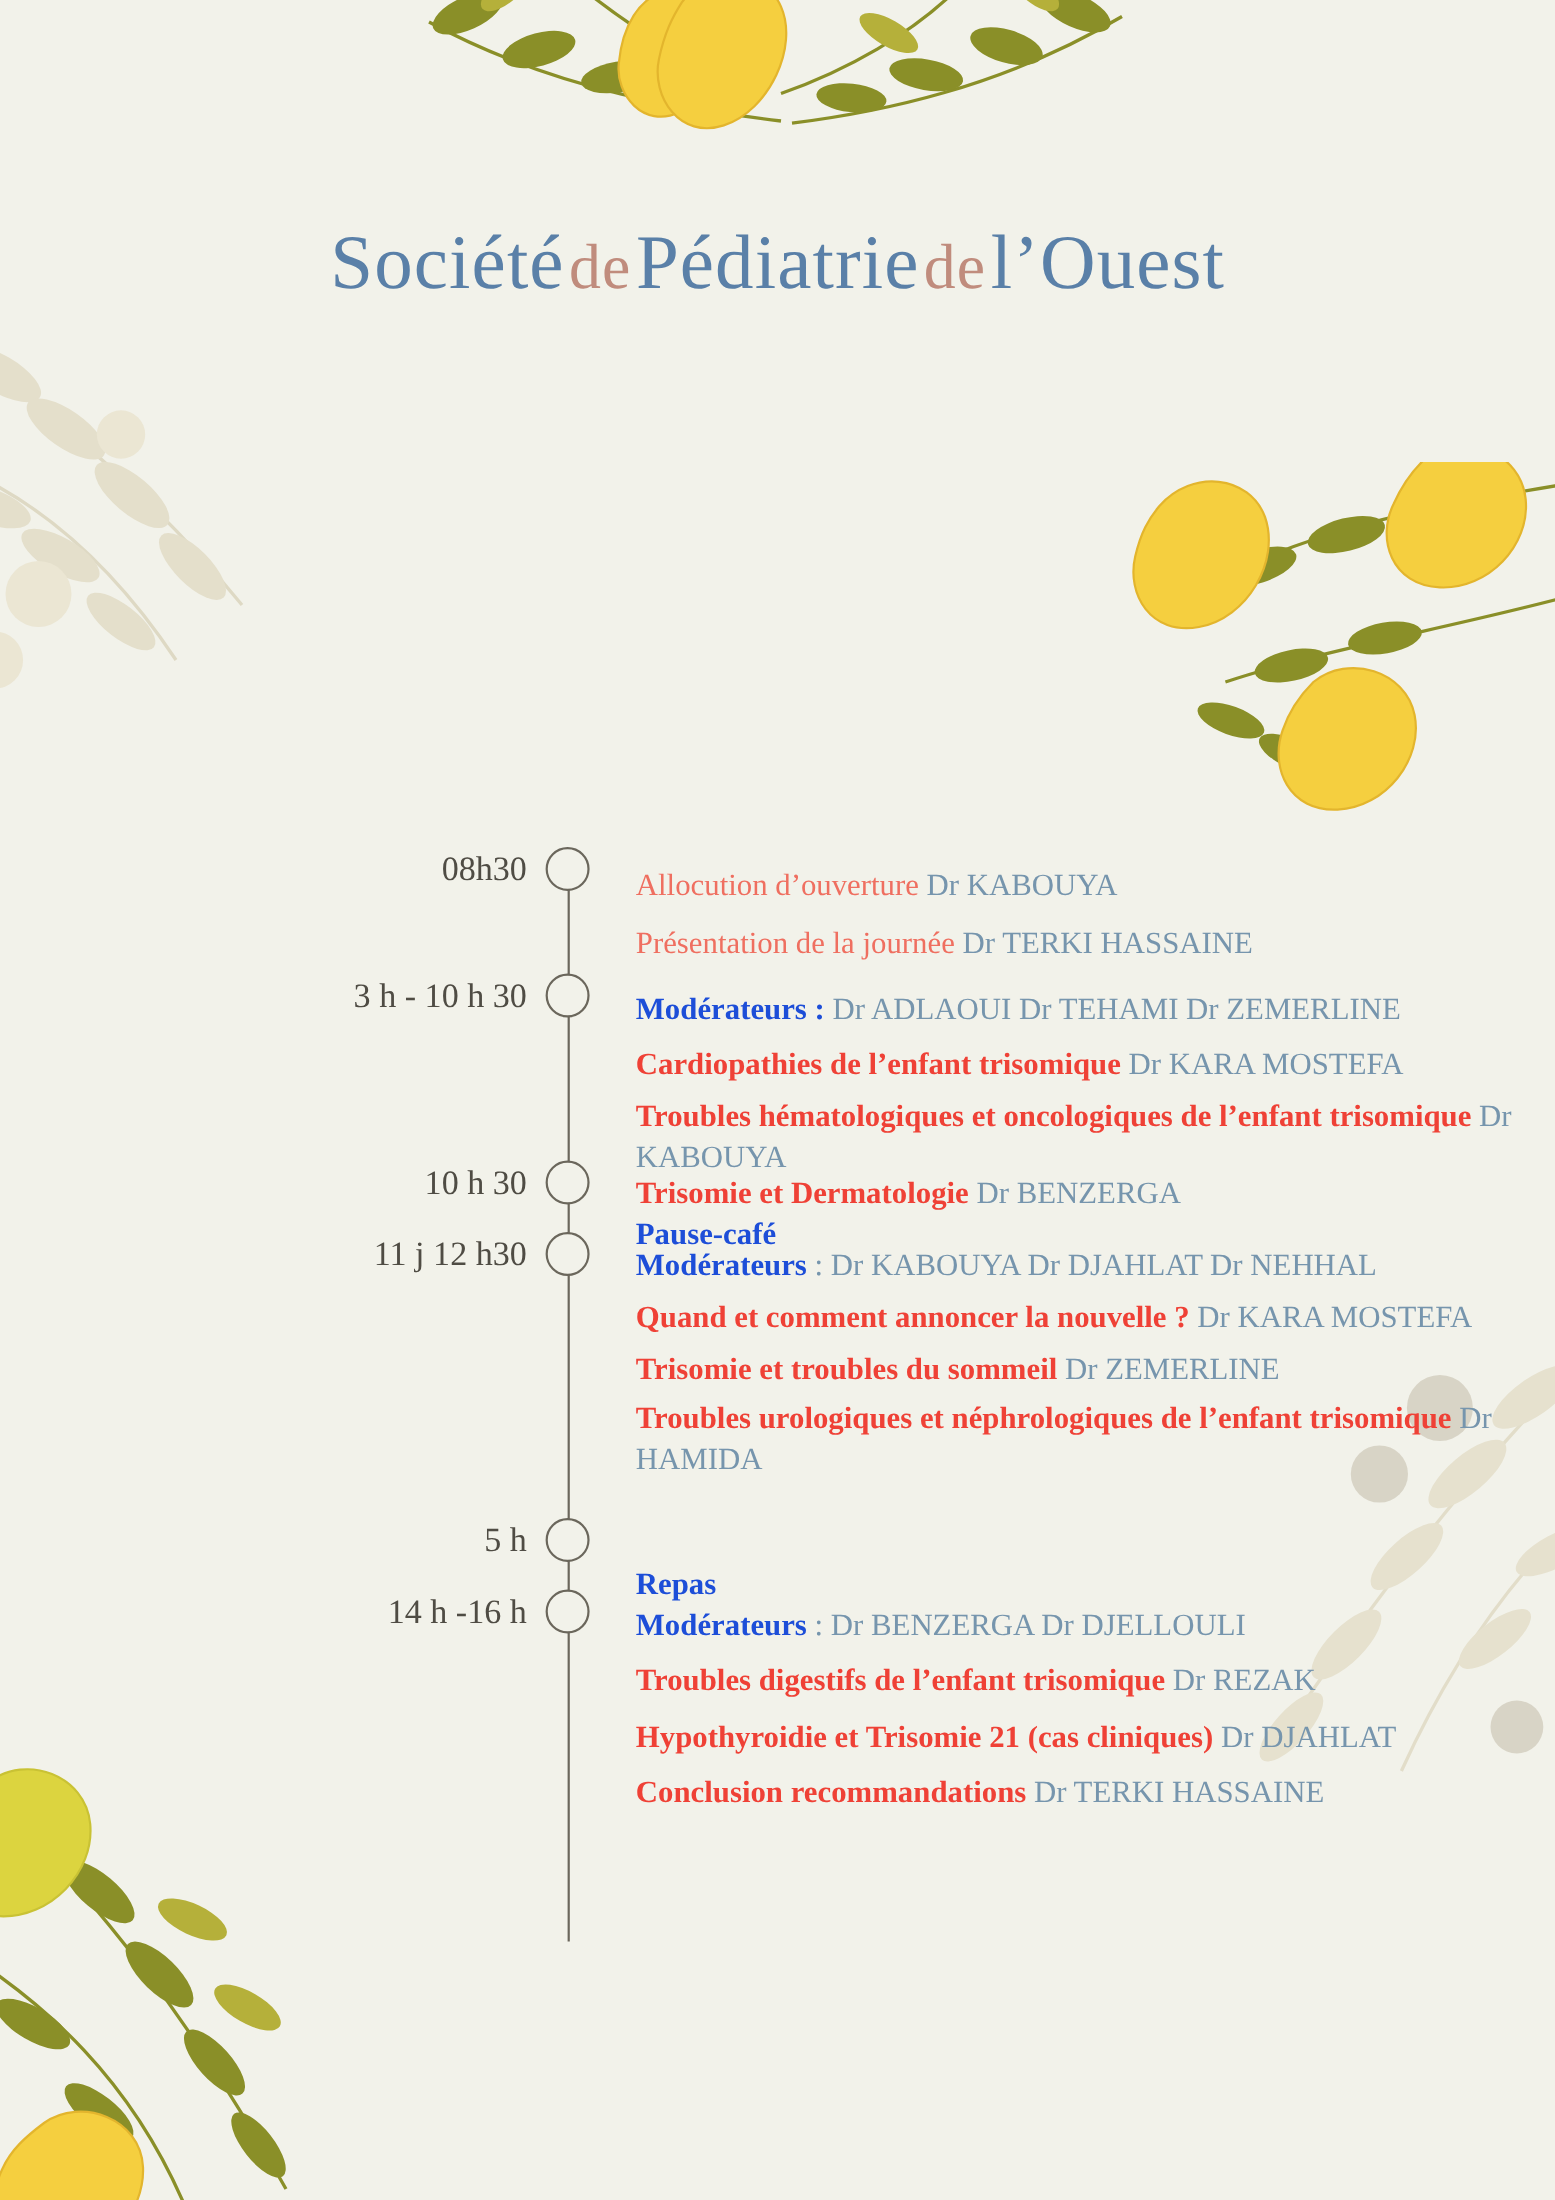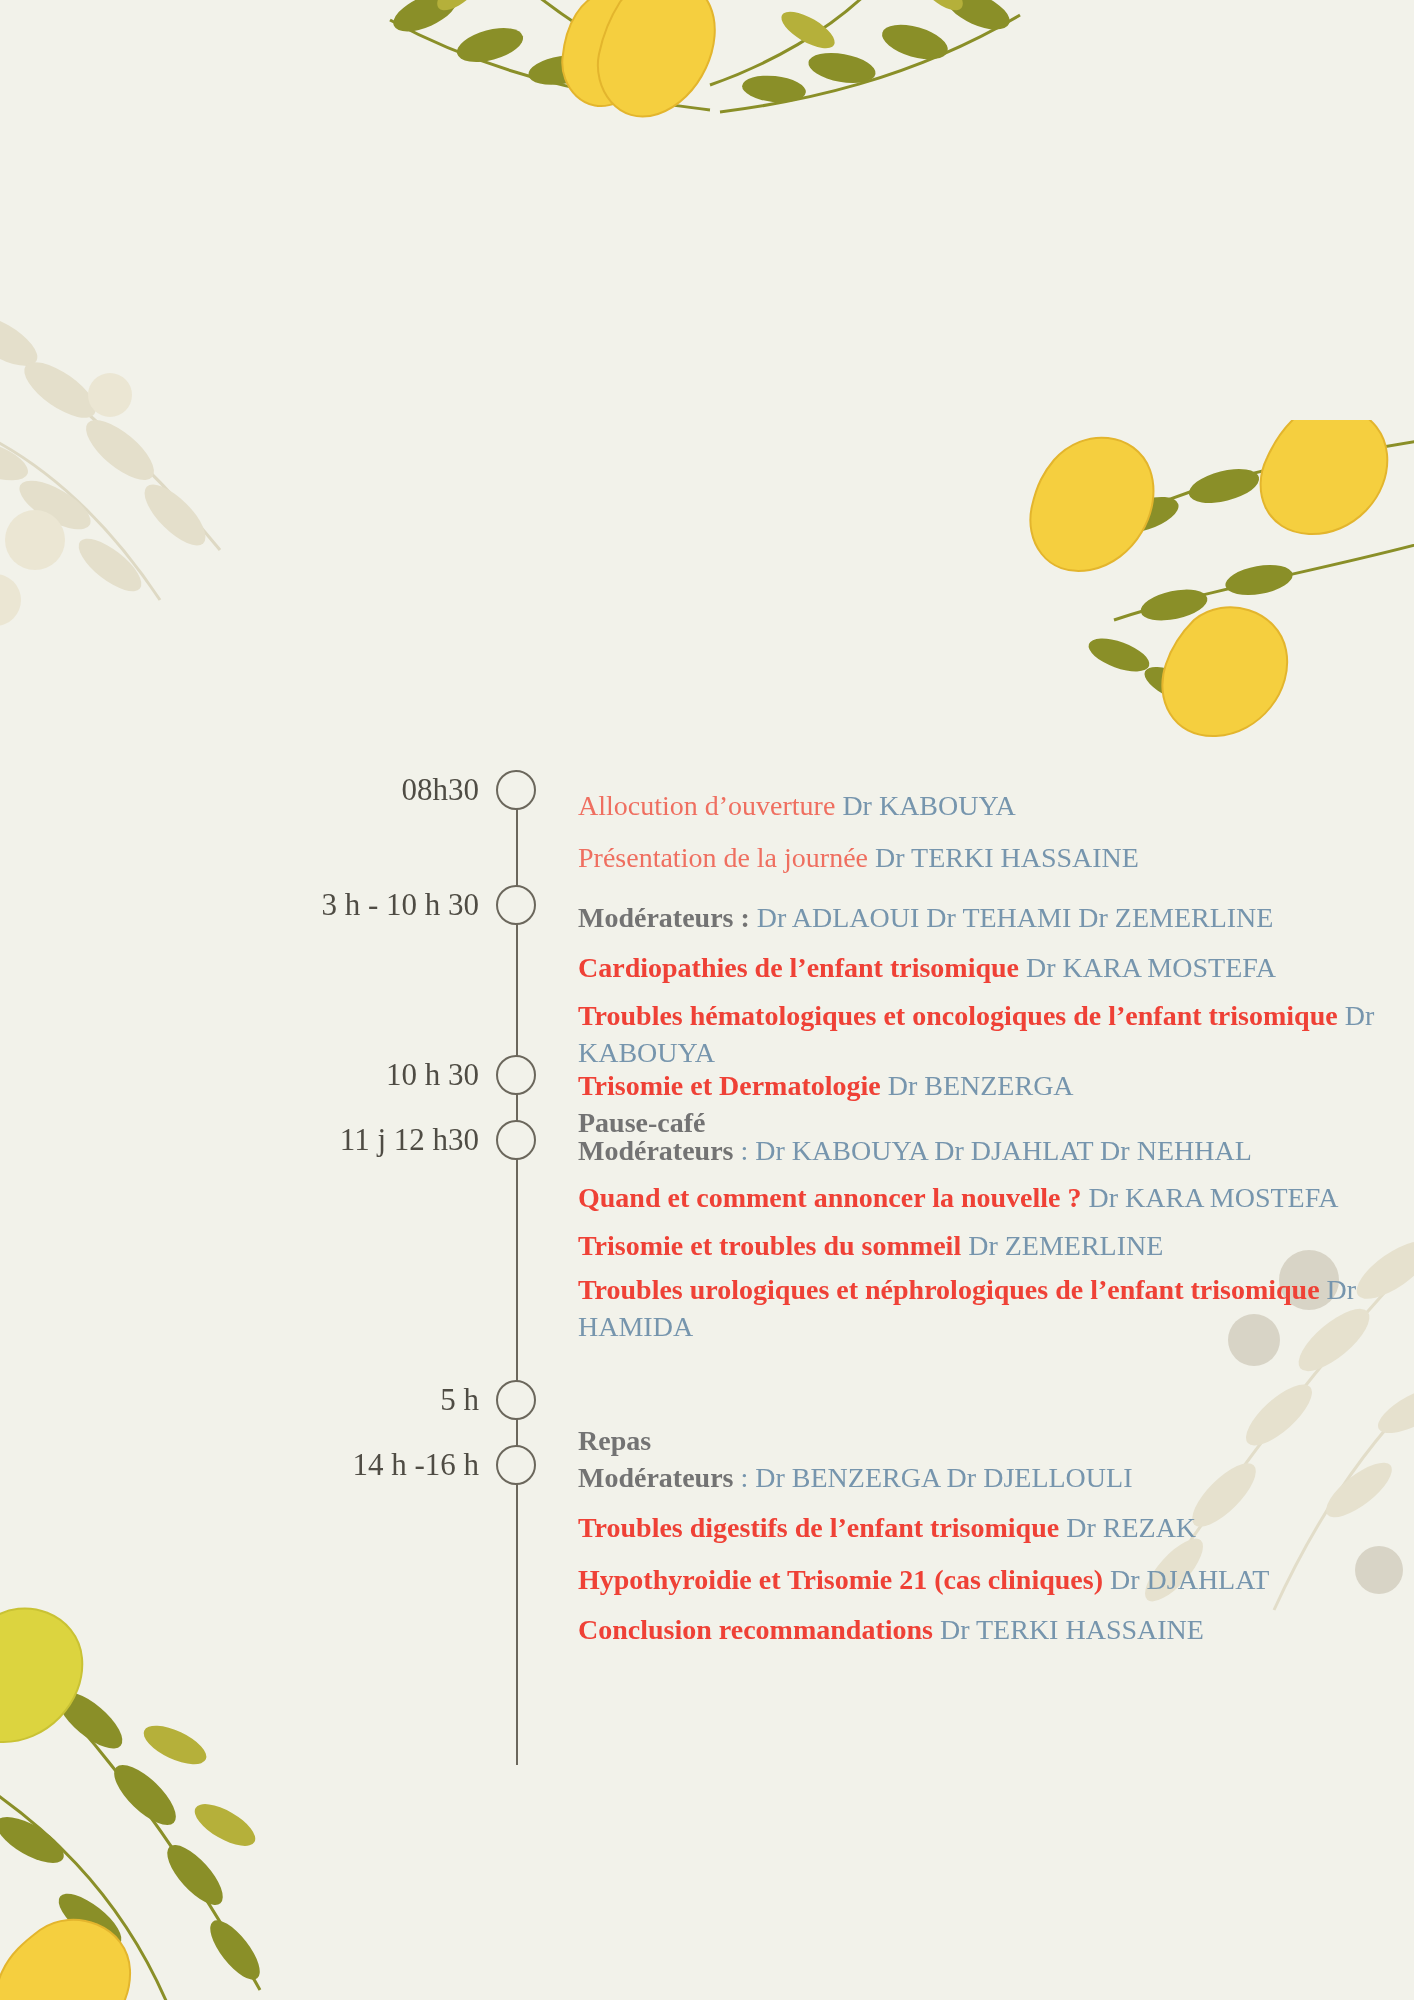--- a/index.html
+++ b/index.html
@@ -115,21 +115,21 @@
     line-height: 1.32;
   }
   .red {
     color: #ef4136;
     font-weight: bold;
   }
   .redlight {
     color: #ef6f60;
   }
   .blue { color: #7695ad; }
-  .dark { color: #737373; font-weight: bold; }
+  .dark { color: #1d4ed8; font-weight: bold; }
 </style>
 </head>
 <body>
 
 <div class="poster">
 
   <svg class="deco deco-top" width="740" height="170" viewBox="0 0 740 170">
     <g fill="none" stroke="#8a8f28" stroke-width="3">
       <path d="M60 30 C 180 95, 300 110, 380 120"></path>
       <path d="M690 25 C 580 90, 470 112, 390 122"></path>
@@ -239,20 +239,27 @@
       <ellipse cx="255" cy="235" rx="34" ry="14" transform="rotate(30 255 235)"></ellipse>
     </g>
     <g fill="#dcd43f" stroke="#c9c234" stroke-width="2">
       <path d="M20 30 c34-26 88-6 92 38 c4 44-36 86-82 84 c-46-2-62-46-46-80 c8-18 20-30 36-42z"></path>
     </g>
     <g fill="#f5cf3f" stroke="#e3b52d" stroke-width="2">
       <path d="M70 340 c34-24 88-4 90 40 c2 44-38 84-84 82 c-46-2-60-46-44-80 c8-18 22-30 38-42z"></path>
     </g>
   </svg>
 
+  <div class="title">
+    <span class="t-blue">Société</span>
+    <span class="t-rose t-small">de</span>
+    <span class="t-blue">Pédiatrie</span>
+    <span class="t-rose t-small">de</span>
+    <span class="t-blue">l’Ouest</span>
+  </div>
 
 
 
   <div class="timeline-line"></div>
   <div id="schedule-root">
       <div class="dot" style="top: 770px;"></div>
       <div class="time" style="top: 772px;">08h30</div>
       <div class="entry" style="top: 788px;"><span class="redlight">Allocution d’ouverture </span><span class="blue"> Dr KABOUYA</span></div>
       <div class="entry" style="top: 840px;"><span class="redlight">Présentation de la journée </span><span class="blue">Dr TERKI HASSAINE</span></div>
       <div class="dot" style="top: 885px;"></div>

